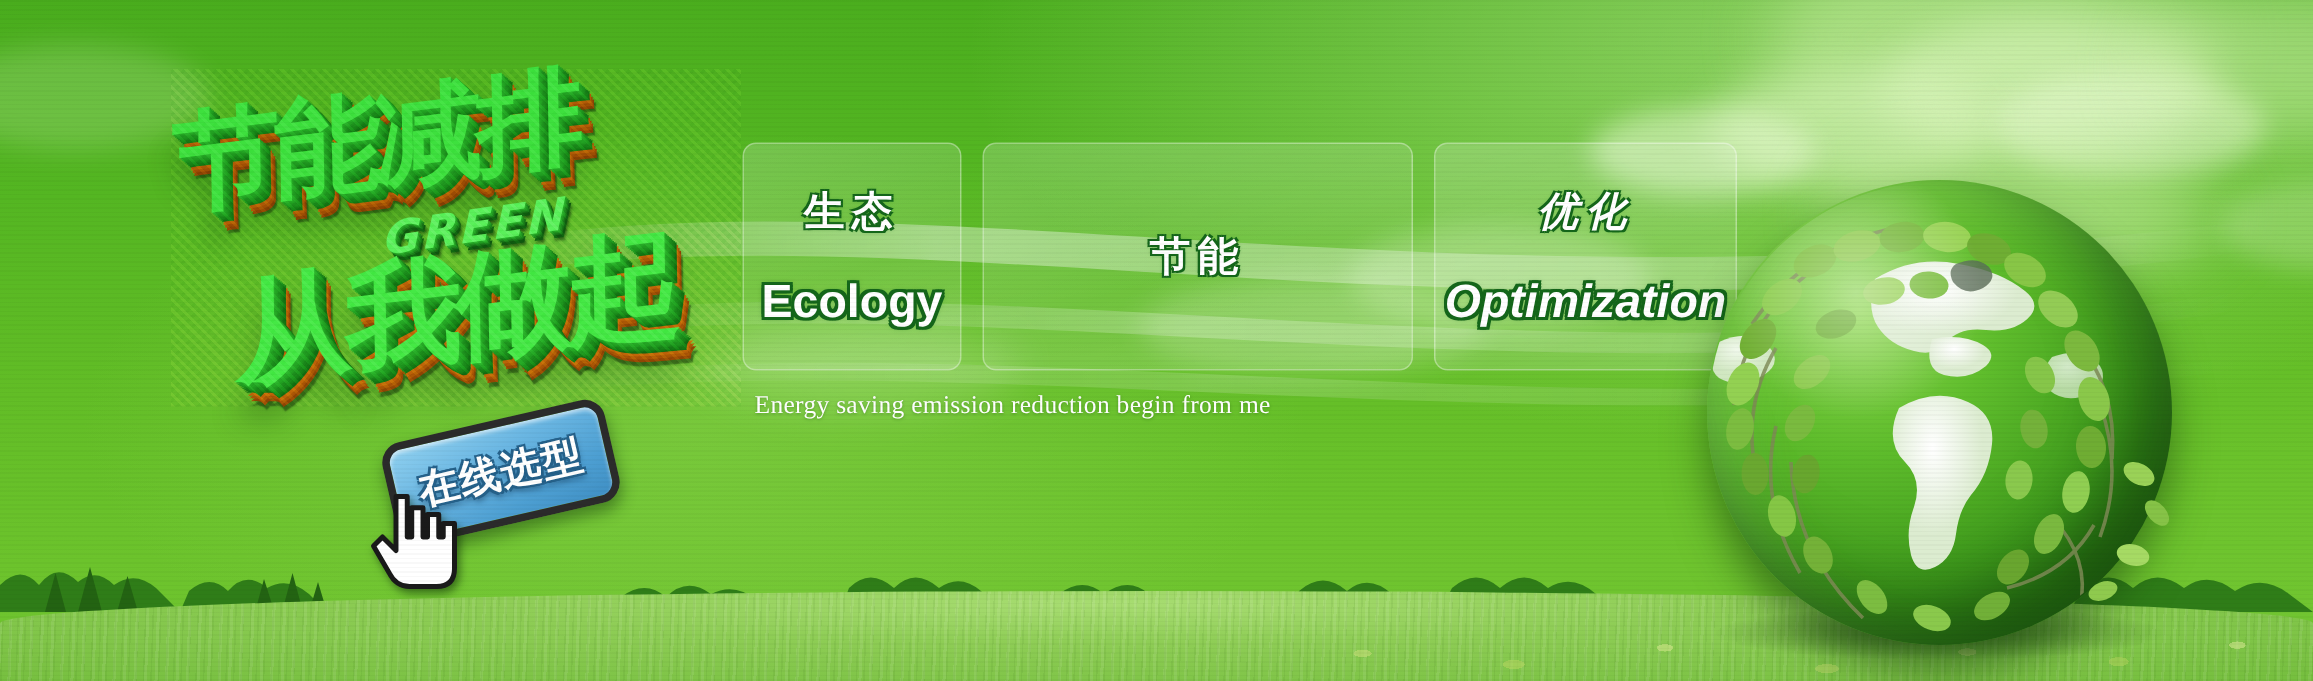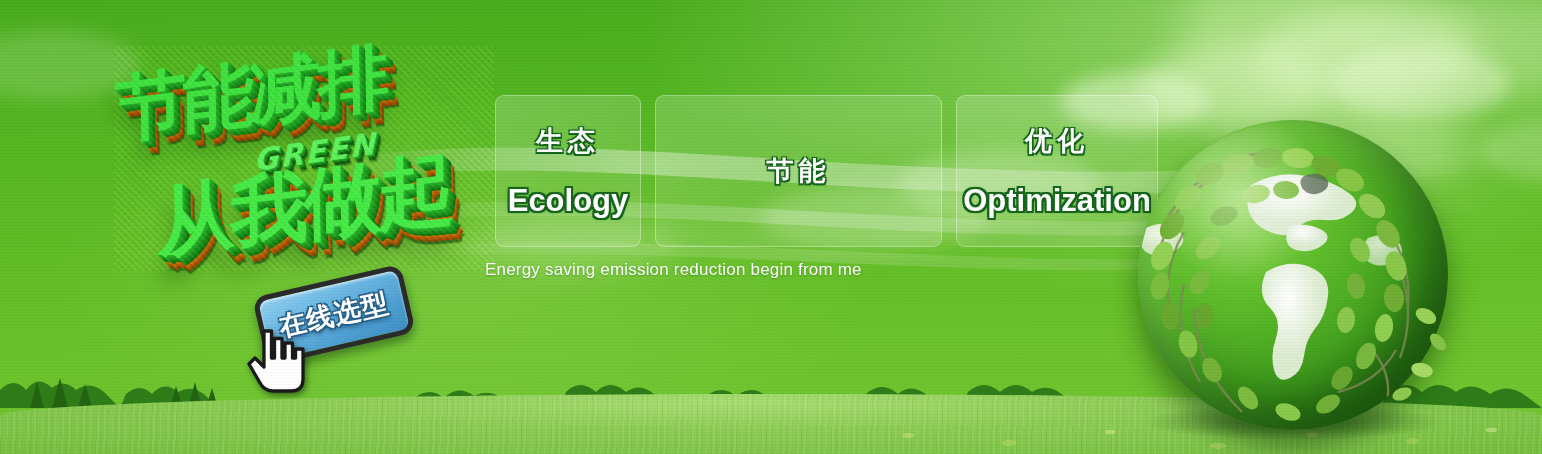--- a/index.html
+++ b/index.html
@@ -117,44 +117,45 @@
   .cards{ position:absolute; left:495px; top:95px; display:flex; gap:14px; }
   .card{
     height:152px; border-radius:9px;
     background:linear-gradient(165deg, rgba(255,255,255,.20) 0%, rgba(255,255,255,.10) 55%, rgba(255,255,255,.17) 100%);
     border:1px solid rgba(255,255,255,.34);
     display:flex; flex-direction:column; align-items:center; justify-content:center;
     gap:24px; cursor:pointer;
   }
   .card:nth-child(1){ width:146px; }
   .card:nth-child(2){ width:287px; }
-  .card:nth-child(3){ width:202px; }
+  .card:nth-child(3){ width:202px;font-style:italic; }
   .card-cn{
     font-size:27px; font-weight:bold; color:#ffffff; letter-spacing:5px;
     font-family:"DejaVu Sans","Liberation Sans",sans-serif;
     text-shadow:-1.5px -1.5px 0 #14661a, 1.5px -1.5px 0 #14661a,
                 -1.5px 1.5px 0 #14661a, 1.5px 1.5px 0 #14661a,
                 0 0 3px rgba(12,80,16,.7);
   }
   .card-en{
     font-size:31px; font-weight:bold; color:#ffffff;
     font-family:"Liberation Sans","DejaVu Sans",sans-serif;
     text-shadow:-2px -2px 0 #14661a, 2px -2px 0 #14661a,
                 -2px 2px 0 #14661a, 2px 2px 0 #14661a,
                 -2px 0 0 #14661a, 2px 0 0 #14661a,
                 0 -2px 0 #14661a, 0 2px 0 #14661a,
                 0 0 4px rgba(12,80,16,.6);
     text-align:right;
   }
 
   
   .tagline{
-    position:absolute; left:485px; top:260px;
+    position:absolute; left:503px; top:260px;
     font-size:17px; color:#ffffff; letter-spacing:.2px;
     text-shadow:0 1px 2px rgba(20,70,15,.35);
+    font-family:Liberation Serif, serif;
   }
 
   
   .globe-wrap{ position:absolute; left:1138px; top:120px; width:310px; height:310px; }
   .globe{
     position:absolute; inset:0; border-radius:50%;
     background:
       radial-gradient(circle at 33% 28%, #8ed84f 0%, #5fbd2c 30%, #3f9c1c 62%, #246c10 88%, #15510a 100%);
     box-shadow:0 18px 28px rgba(15,55,8,.5), inset -22px -26px 50px rgba(8,45,5,.55),
                inset 16px 14px 40px rgba(190,240,140,.3);

